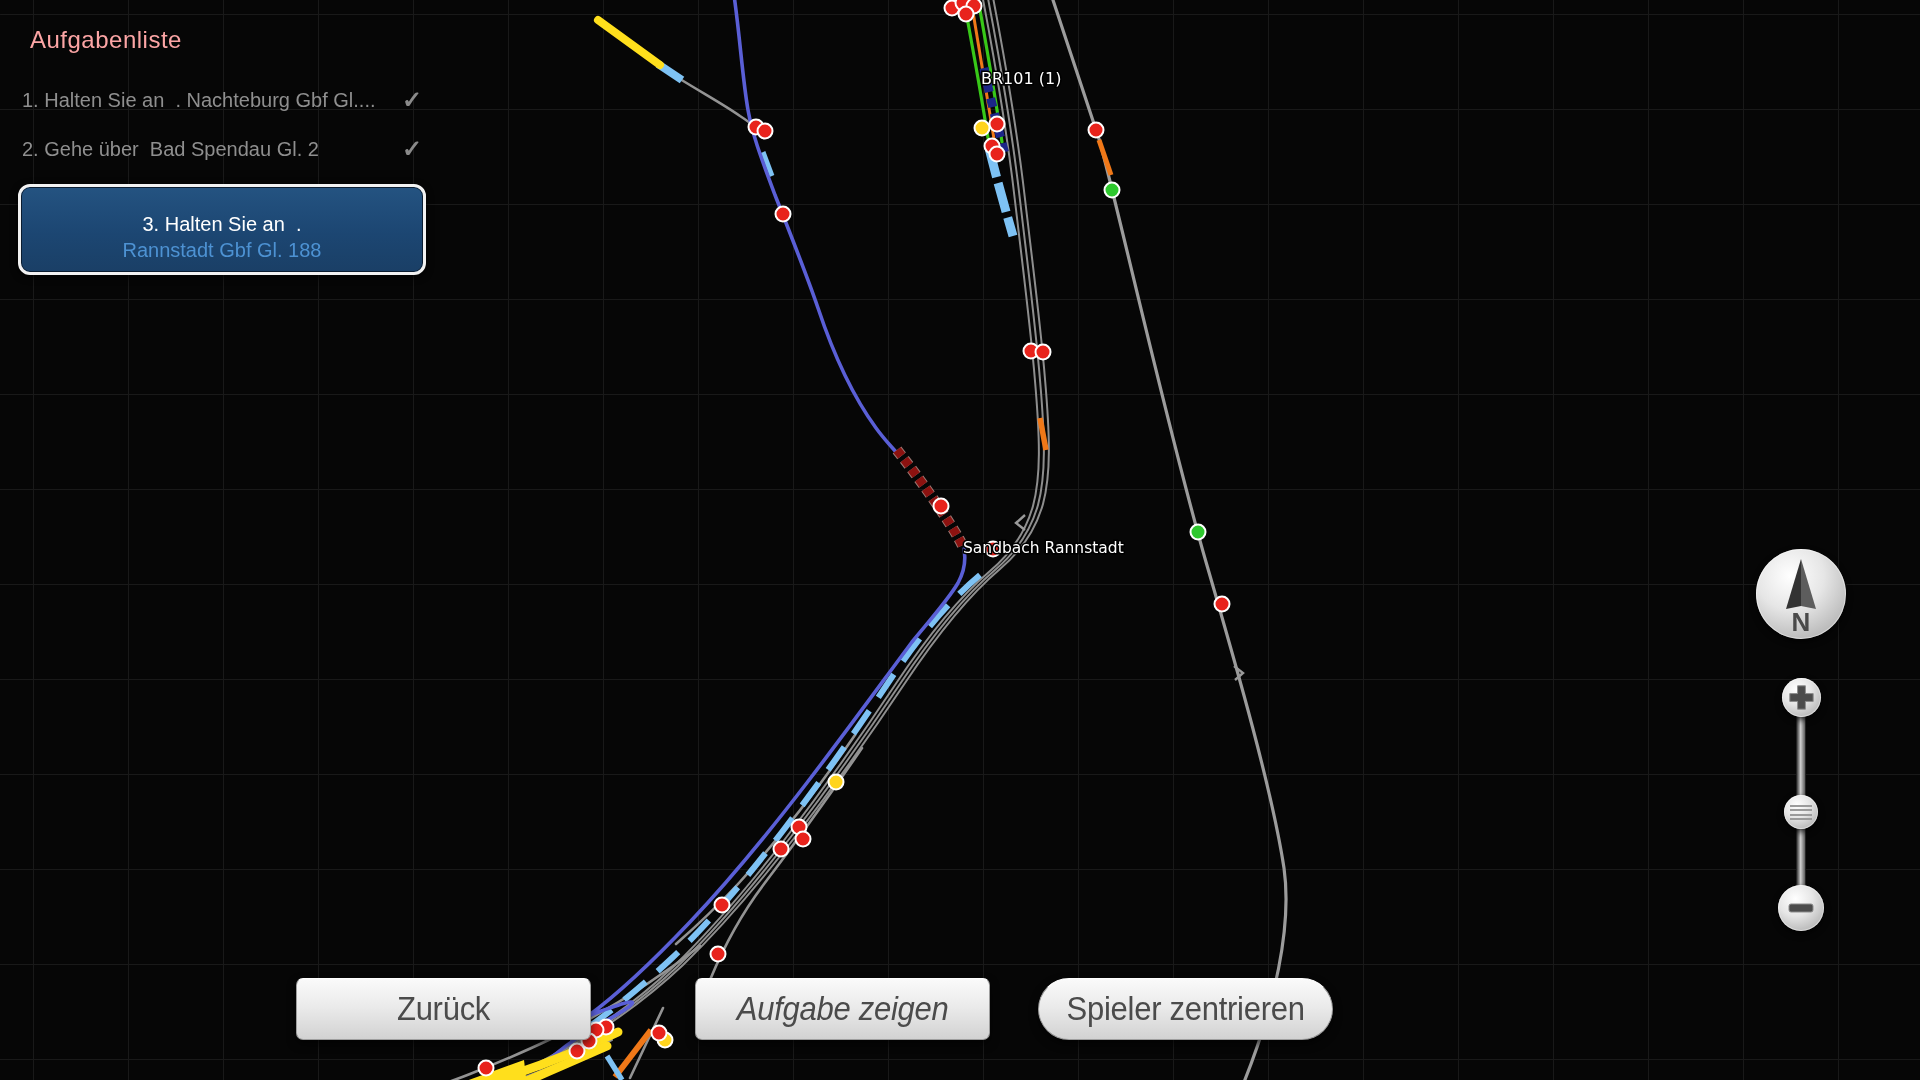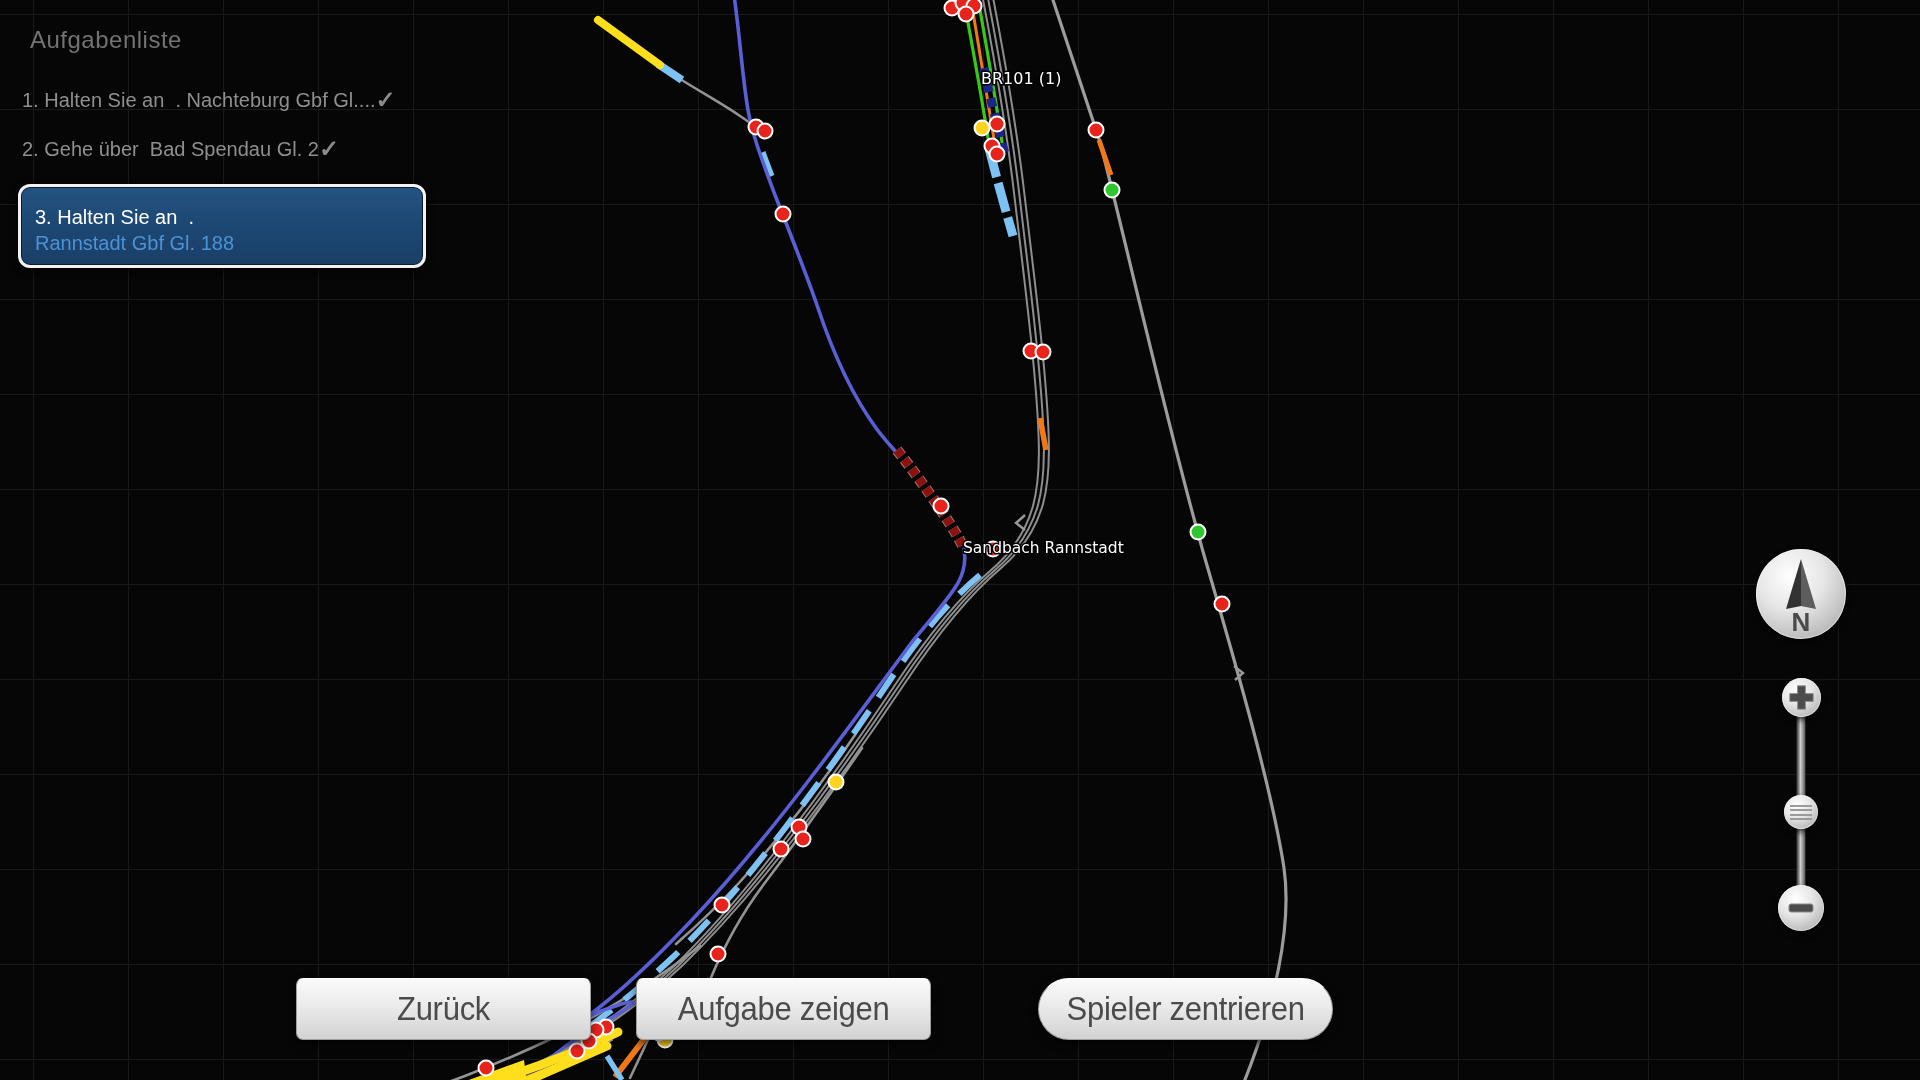--- a/index.html
+++ b/index.html
@@ -28,42 +28,42 @@
   .t-train{stroke:#1c2688;stroke-width:9;stroke-dasharray:9 6.5;fill:none}
   .sig-r{fill:#e8231c;stroke:#ffffff;stroke-width:2}
   .sig-g{fill:#2ec82e;stroke:#ffffff;stroke-width:2}
   .sig-y{fill:#ffd41e;stroke:#ffffff;stroke-width:2}
   .map-label{fill:#ffffff;stroke:#000;stroke-width:3px;paint-order:stroke;
              font-family:"DejaVu Sans",sans-serif;}
   .dir-arrow{stroke:#9a9a9a;stroke-width:2.4;fill:none}
 
   
   .task-panel{position:absolute;left:18px;top:14px;width:420px;z-index:6;}
-  .task-title{color:#737373;font-size:24px;margin:12px 0 32px 12px;letter-spacing:.5px;}
-  .task-item{display:flex;align-items:center;
+  .task-title{color:#fca5a5;font-size:24px;margin:12px 0 32px 12px;letter-spacing:.5px;}
+  .task-item{display:flex;justify-content:space-between;align-items:center;
              margin:0 0 21px 4px;width:408px;}
   .task-item .lbl{color:#8f8f8f;font-size:20px;white-space:pre;}
   .task-item .chk{color:#8a8a8a;font-size:24px;font-weight:bold;margin-right:8px;}
   .task-active{box-sizing:border-box;width:408px;margin-left:0;
                border:3px solid #f2f2f2;border-radius:12px;
                background:linear-gradient(180deg,#245381 0%,#1c4672 55%,#1a3f66 100%);
-               padding:17px 14px 9px 14px;
-               box-shadow:0 2px 7px rgba(0,0,0,.85), inset 0 0 0 1px #0b1d31;}
+               padding:24px 14px 9px 14px;
+               box-shadow:0 2px 7px rgba(0,0,0,.85), inset 0 0 0 1px #0b1d31;text-align:center;}
   .task-active .l1{color:#ffffff;font-size:20px;line-height:26px;white-space:pre;}
   .task-active .l2{color:#4d92d3;font-size:20px;line-height:26px;white-space:pre;}
 
   
   .btn{position:absolute;top:978px;width:293px;height:60px;z-index:6;
        display:flex;align-items:center;justify-content:center;
        background:linear-gradient(180deg,#fafafa 0%,#ebebeb 45%,#d2d2d2 100%);
        border:1px solid #9e9e9e;border-top:1px solid #ffffff;border-radius:7px;
        color:#4b4b4b;font-size:33px;cursor:pointer;
        box-shadow:0 4px 8px rgba(0,0,0,.6);}
   .btn span{transform:scaleX(.94);letter-spacing:-.3px;}
-  .btn-back{left:296px;} .btn-task{left:636px;} .btn-center{left:1038px;border-radius:31px;}
+  .btn-back{left:296px;} .btn-task{left:695px;font-style:italic;} .btn-center{left:1038px;border-radius:31px;}
 
   
   .round{position:absolute;z-index:6;border-radius:50%;
          background:radial-gradient(circle at 38% 30%,#ffffff 0%,#e6e6e6 40%,#bdbdbd 75%,#9d9d9d 100%);
          box-shadow:0 3px 6px rgba(0,0,0,.75), inset 0 0 0 1px rgba(255,255,255,.45);}
   .compass{left:1756px;top:549px;width:90px;height:90px;cursor:pointer;}
   .compass svg{position:absolute;inset:0;}
   .zoom-plus{left:1782px;top:678px;width:39px;height:39px;cursor:pointer;}
   .zoom-minus{left:1778px;top:885px;width:46px;height:46px;cursor:pointer;}
   .zoom-handle{left:1784px;top:795px;width:34px;height:34px;cursor:grab;

